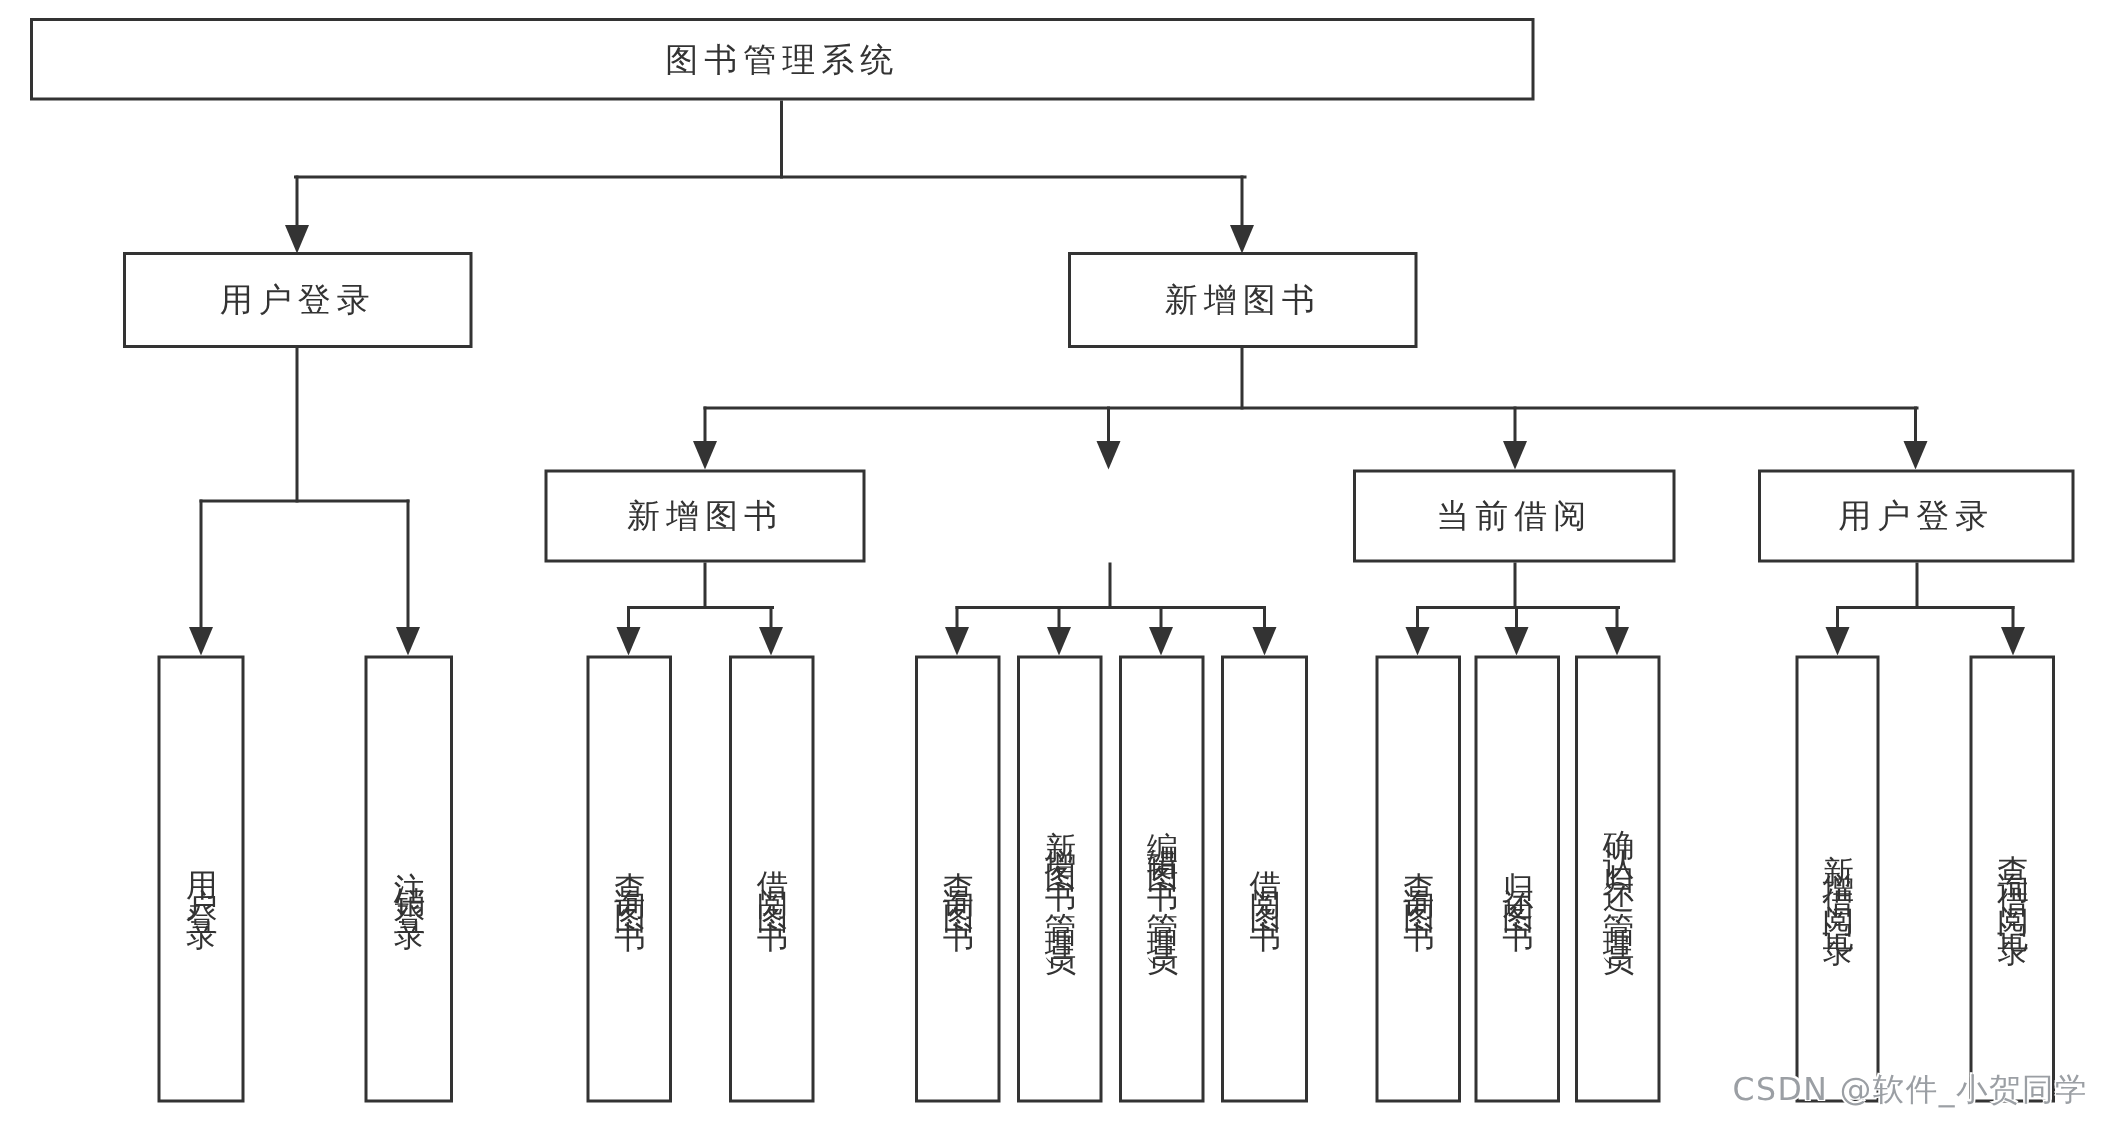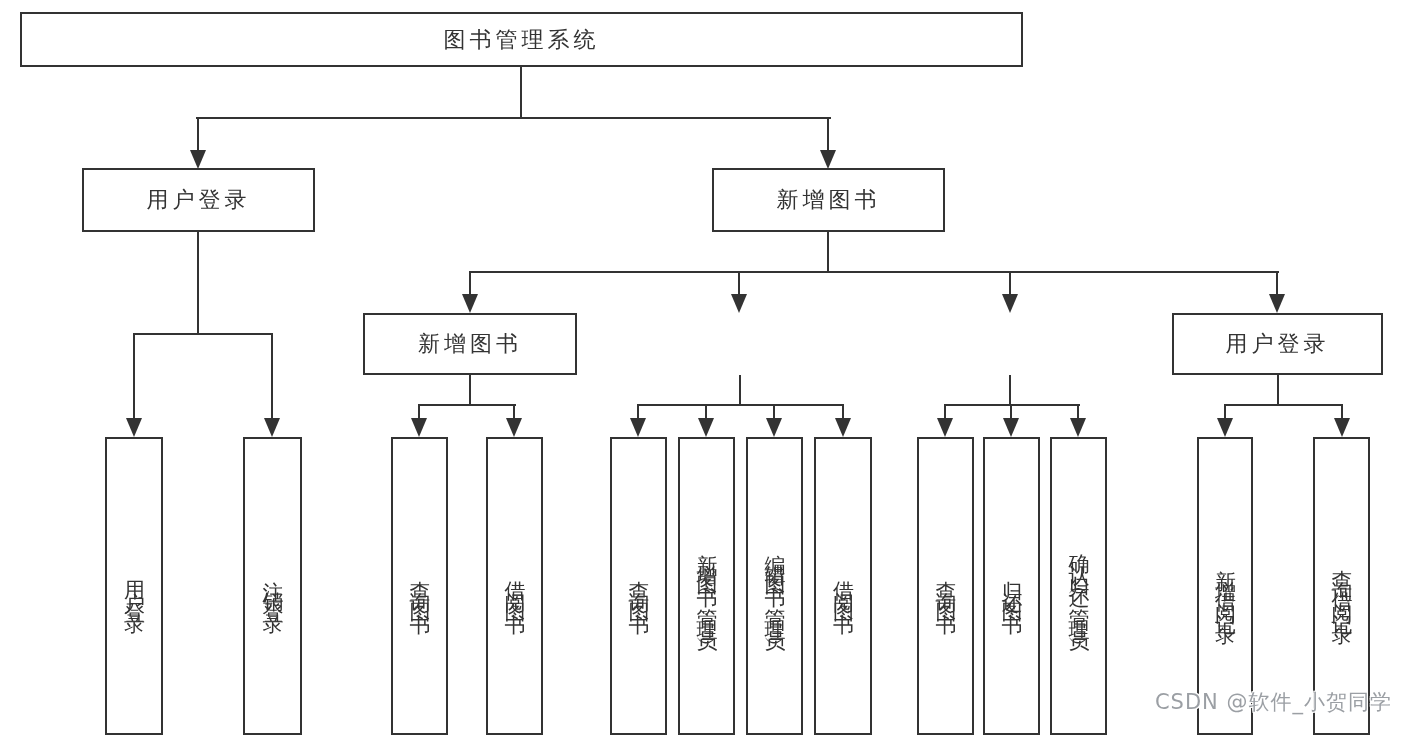--- a/index.html
+++ b/index.html
@@ -43,21 +43,21 @@
   .line { position: absolute; background: var(--line); }
   .arrow {
     position: absolute;
     width: 0; height: 0;
     border-left: 8px solid transparent;
     border-right: 8px solid transparent;
     border-top: 19px solid var(--line);
   }
   .watermark {
     position: absolute;
-    top: 688px;
+    top: 712px;
     right: 13px;
     font-size: 21px;
     letter-spacing: 1px;
     color: var(--wm);
     text-shadow: 1px 1px 0 #fff, -1px -1px 0 #fff, 1px -1px 0 #fff, -1px 1px 0 #fff;
     z-index: 10;
     white-space: nowrap;
   }
 </style>
 </head>
@@ -96,20 +96,23 @@
   <div class="arrow" style="left:462px; top:294px;"></div>
   <div class="line" style="left:738px; top:271px; width:2px; height:26px;"></div>
   <div class="arrow" style="left:731px; top:294px;"></div>
   <div class="line" style="left:1009px; top:271px; width:2px; height:26px;"></div>
   <div class="arrow" style="left:1002px; top:294px;"></div>
   <div class="line" style="left:1276px; top:271px; width:2px; height:26px;"></div>
   <div class="arrow" style="left:1269px; top:294px;"></div>
 
   <div class="box" style="left:363px; top:313px; width:214px; height:62px;">
     <span class="lbl">新增图书</span>
+  </div>
+  <div class="box" style="left:902px; top:313px; width:215px; height:62px;">
+    <span class="lbl">当前借阅</span>
   </div>
   <div class="box" style="left:1172px; top:313px; width:211px; height:62px;">
     <span class="lbl">用户登录</span>
   </div>
 
   <div class="line" style="left:469px; top:375px; width:2px; height:31px;"></div>
   <div class="line" style="left:418px; top:404px; width:98px; height:2px;"></div>
   <div class="line" style="left:418px; top:404px; width:2px; height:17px;"></div>
   <div class="arrow" style="left:411px; top:418px;"></div>
   <div class="line" style="left:513px; top:404px; width:2px; height:17px;"></div>

